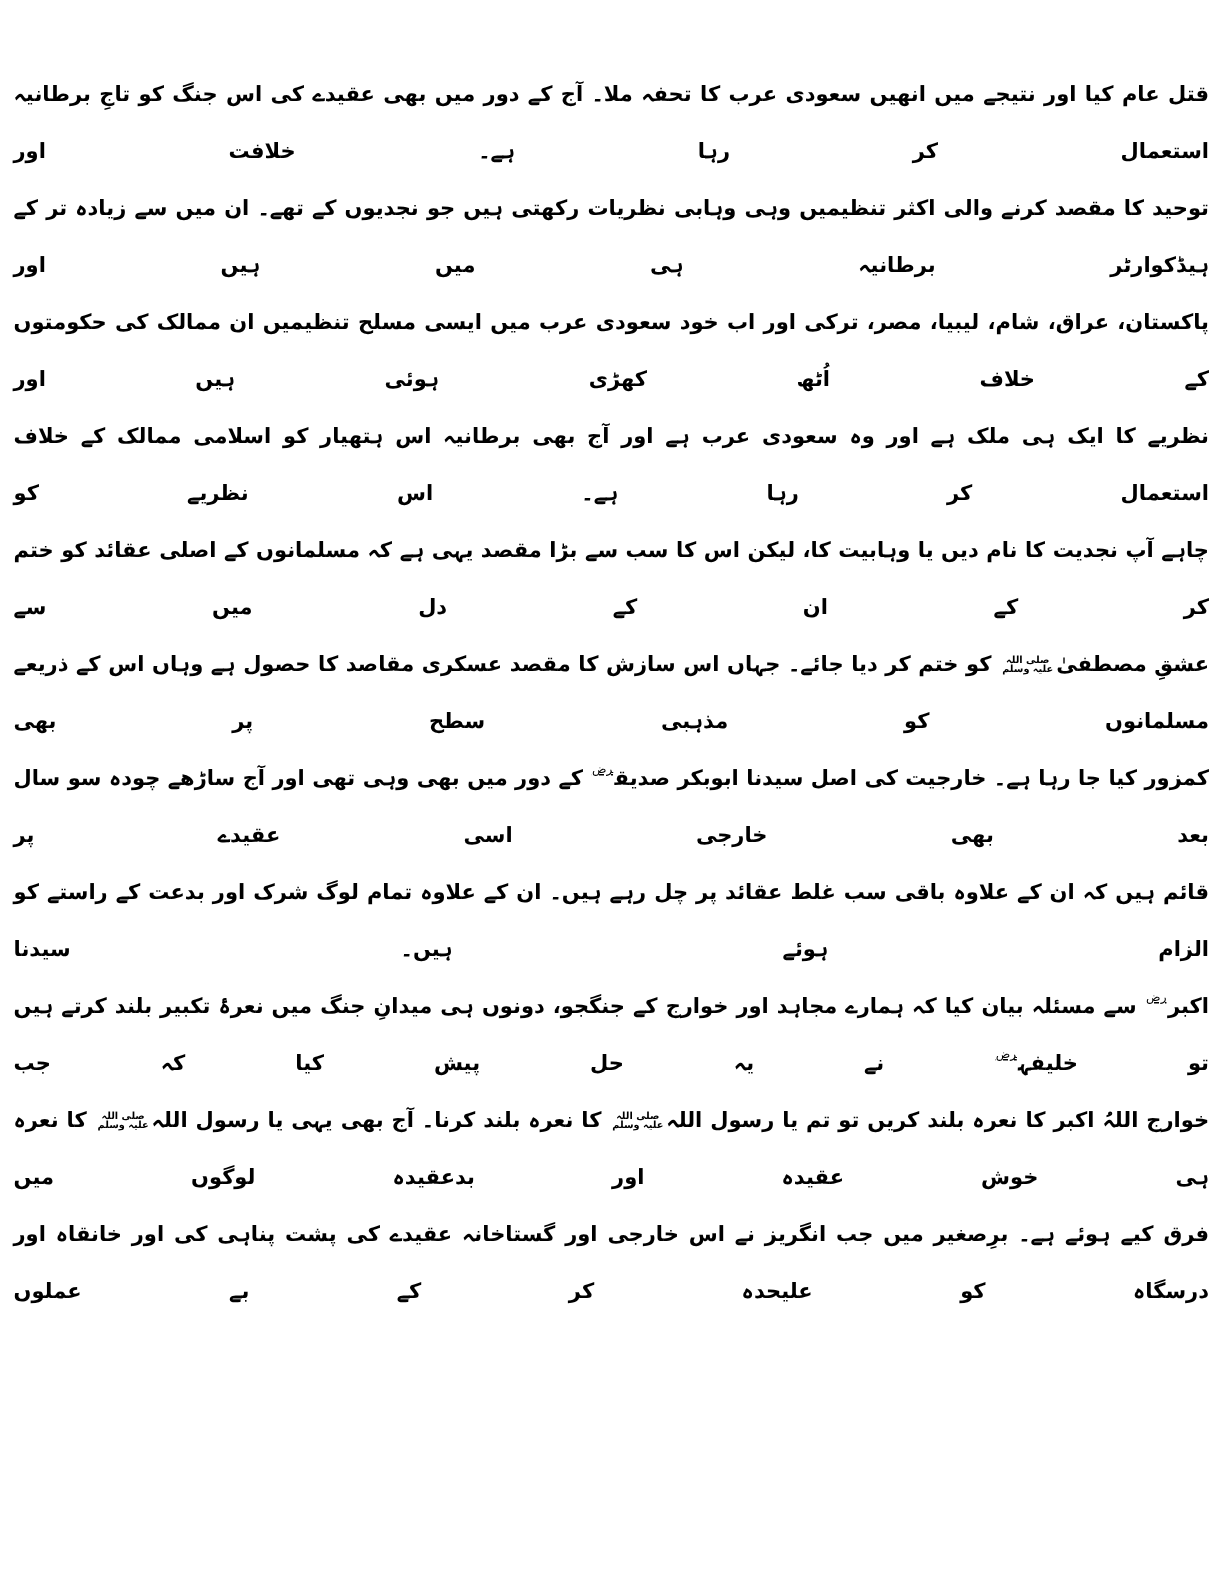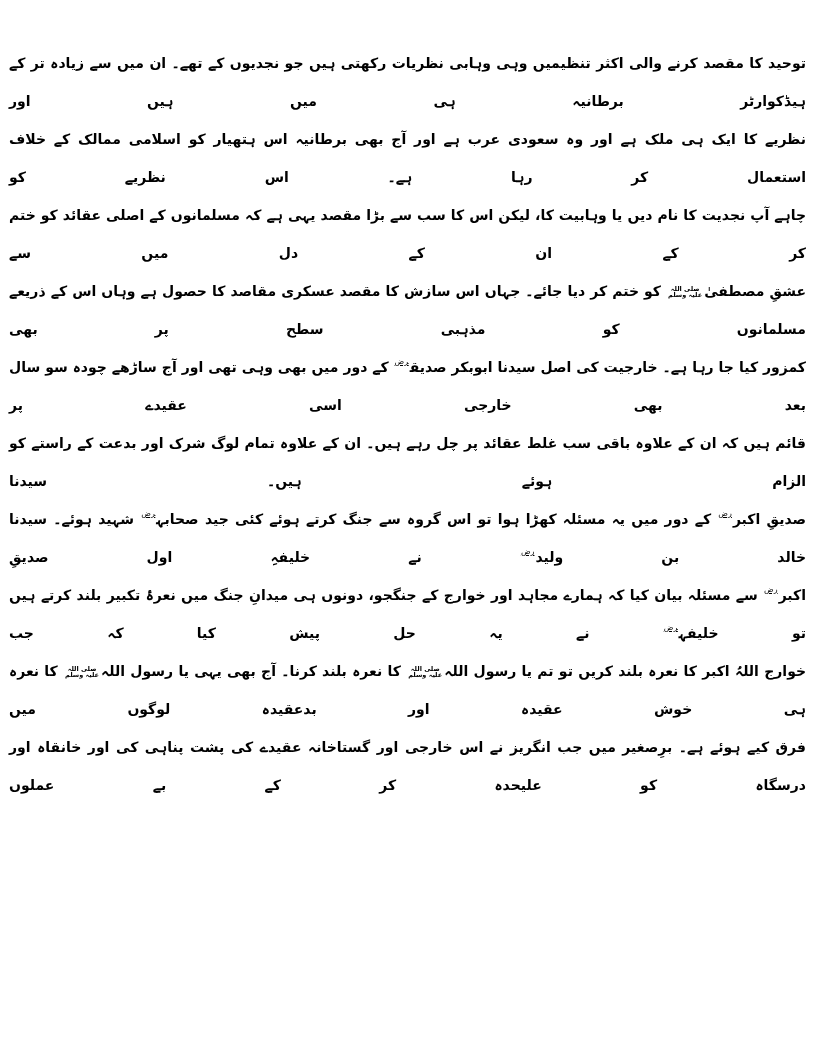--- a/index.html
+++ b/index.html
@@ -52,30 +52,31 @@
     margin: 0 1px;
     text-decoration: underline;
   }
 </style>
 </head>
 <body>
 
 <div class="page">
 
   <div>
+    <div class="urdu-line jl">قتل عام کیا اور نتیجے میں انھیں سعودی عرب کا تحفہ ملا۔ آج کے دور میں بھی عقیدے کی اس جنگ کو تاجِ برطانیہ استعمال کر رہا ہے۔ خلافت اور</div>
     <div class="urdu-line jl">توحید کا مقصد کرنے والی اکثر تنظیمیں وہی وہابی نظریات رکھتی ہیں جو نجدیوں کے تھے۔ ان میں سے زیادہ تر کے ہیڈکوارٹر برطانیہ ہی میں ہیں اور</div>
+    <div class="urdu-line jl">پاکستان، عراق، شام، لیبیا، مصر، ترکی اور اب خود سعودی عرب میں ایسی مسلح تنظیمیں ان ممالک کی حکومتوں کے خلاف اُٹھ کھڑی ہوئی ہیں اور</div>
     <div class="urdu-line jl">نظریے کا ایک ہی ملک ہے اور وہ سعودی عرب ہے اور آج بھی برطانیہ اس ہتھیار کو اسلامی ممالک کے خلاف استعمال کر رہا ہے۔ اس نظریے کو</div>
     <div class="urdu-line jl">چاہے آپ نجدیت کا نام دیں یا وہابیت کا، لیکن اس کا سب سے بڑا مقصد یہی ہے کہ مسلمانوں کے اصلی عقائد کو ختم کر کے ان کے دل میں سے</div>
     <div class="urdu-line jl">عشقِ مصطفیٰ<span class="saw">
           <span>صلی اللہ</span>
           <span>علیہ وسلم</span>
         </span> کو ختم کر دیا جائے۔ جہاں اس سازش کا مقصد عسکری مقاصد کا حصول ہے وہاں اس کے ذریعے مسلمانوں کو مذہبی سطح پر بھی</div>
     <div class="urdu-line jl">کمزور کیا جا رہا ہے۔ خارجیت کی اصل سیدنا ابوبکر صدیق<span class="hon">رض</span> کے دور میں بھی وہی تھی اور آج ساڑھے چودہ سو سال بعد بھی خارجی اسی عقیدے پر</div>
     <div class="urdu-line jl">قائم ہیں کہ ان کے علاوہ باقی سب غلط عقائد پر چل رہے ہیں۔ ان کے علاوہ تمام لوگ شرک اور بدعت کے راستے کو الزام ہوئے ہیں۔ سیدنا</div>
-    <div class="urdu-line jl">صدیقِ اکبر<span class="hon">رض</span> کے دور میں یہ مسئلہ کھڑا ہوا تو اس گروہ سے جنگ کرتے ہوئے کئی جید صحابہ<span class="hon">رض</span> شہید ہوئے۔ سیدنا خالد بن ولید<span class="hon">رض</span> نے خلیفہِ اول صدیقِ</div>
     <div class="urdu-line jl">اکبر<span class="hon">رض</span> سے مسئلہ بیان کیا کہ ہمارے مجاہد اور خوارج کے جنگجو، دونوں ہی میدانِ جنگ میں نعرۂ تکبیر بلند کرتے ہیں تو خلیفہ<span class="hon">رض</span> نے یہ حل پیش کیا کہ جب</div>
     <div class="urdu-line jl">خوارج اللہُ اکبر کا نعرہ بلند کریں تو تم یا رسول اللہ<span class="saw">
           <span>صلی اللہ</span>
           <span>علیہ وسلم</span>
         </span> کا نعرہ بلند کرنا۔ آج بھی یہی یا رسول اللہ<span class="saw">
           <span>صلی اللہ</span>
           <span>علیہ وسلم</span>
         </span> کا نعرہ ہی خوش عقیدہ اور بدعقیدہ لوگوں میں</div>
     <div class="urdu-line jl">فرق کیے ہوئے ہے۔ برِصغیر میں جب انگریز نے اس خارجی اور گستاخانہ عقیدے کی پشت پناہی کی اور خانقاہ اور درسگاہ کو علیحدہ کر کے بے عملوں</div>
 

